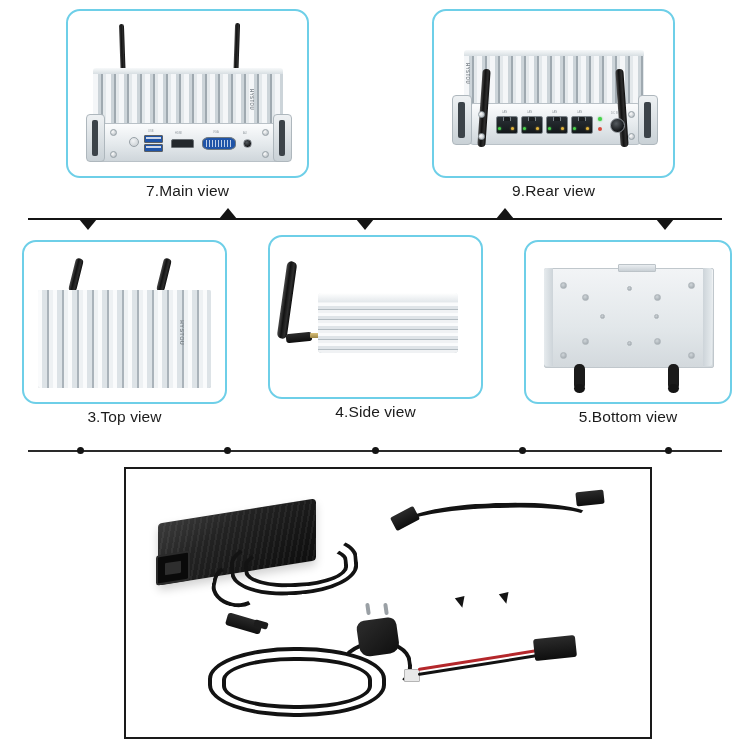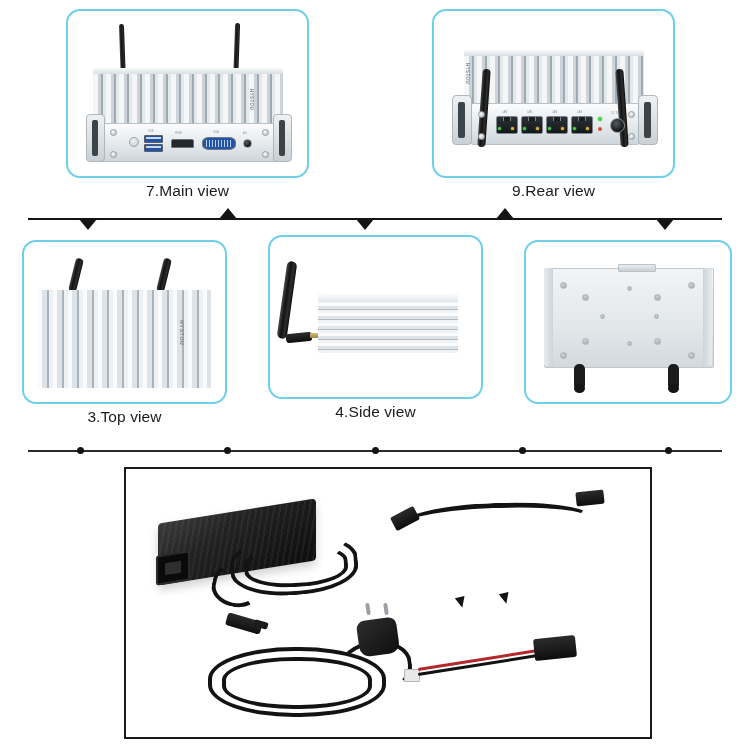--- a/index.html
+++ b/index.html
@@ -413,20 +413,21 @@
       <div class="hole" style="left:128px; top:96px;"></div>
 
       <div class="hole sm" style="left:74px; top:72px;"></div>
       <div class="hole sm" style="left:128px; top:72px;"></div>
       <div class="hole sm" style="left:101px; top:99px;"></div>
       <div class="hole sm" style="left:101px; top:44px;"></div>
 
       <div class="foot" style="left:48px; top:122px; width:11px; height:26px;"></div>
       <div class="foot" style="left:142px; top:122px; width:11px; height:26px;"></div>
     </div>
+    <div class="panel-caption" style="top:168px;">5.Bottom view</div>
   </div>
 
   <div class="divider" style="left:28px; top:450px; width:694px; height:1.5px; background:#2a2a2a;"></div>
   <div class="dot" style="left:77px; top:447px;"></div>
   <div class="dot" style="left:224px; top:447px;"></div>
   <div class="dot" style="left:372px; top:447px;"></div>
   <div class="dot" style="left:519px; top:447px;"></div>
   <div class="dot" style="left:665px; top:447px;"></div>
 
   <div class="acc-panel" style="left:124px; top:467px; width:524px; height:268px;">

